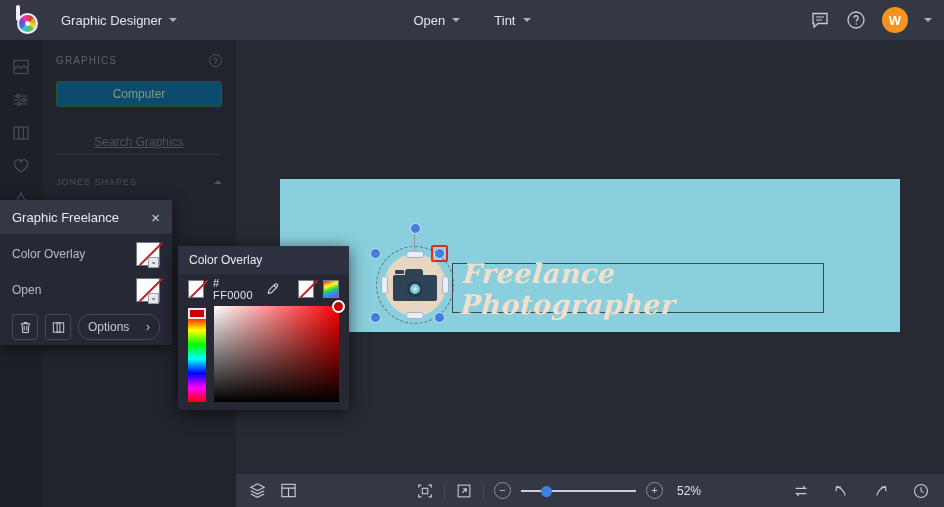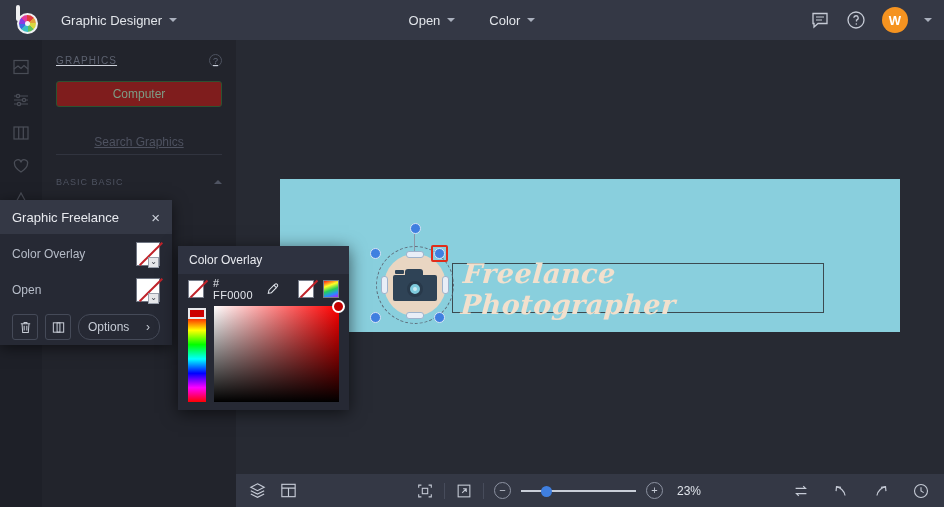--- a/index.html
+++ b/index.html
@@ -71,30 +71,29 @@
   .rail-item.first { margin-top:10px; }
 
   
   .panel {
     position:absolute; left:42px; top:40px; width:194px; height:467px;
     background:#22242c;
   }
   .panel-head {
     display:flex; align-items:center; justify-content:space-between;
     padding:14px 14px 6px 14px;
-    text-decoration:underline;
   }
   .panel-title { font-size:10px; letter-spacing:1.1px; color:#5d6270; }
   .help-mini {
     width:13px;height:13px;border-radius:50%;border:1px solid #4d525f;
     font-size:9px;color:#62687a;display:flex;align-items:center;justify-content:center;
   }
   .computer-btn {
     margin:8px 14px 0 14px; height:26px; border-radius:3px;
-    background:#7f1d1d; border:1px solid #2d5231; color:#7d9c85;
+    background:#0c4a6e; border:1px solid #2d5231; color:#7d9c85;
     display:flex;align-items:center;justify-content:center;font-size:12px;cursor:pointer;
   }
   .search-box {
     margin:22px 14px 0 14px; height:26px; border-bottom:1px solid #31343f;
     display:flex;align-items:center;justify-content:center;
     font-size:12px;color:#4e5260; cursor:text;text-decoration:underline;
   }
   .section-head {
     margin:22px 14px 0 14px; display:flex;align-items:center;justify-content:space-between;
     font-size:9px; letter-spacing:1px; color:#4f5462; cursor:pointer;
@@ -292,21 +291,21 @@
       <span>Graphic Designer</span>
       <span class="chev"></span>
     </div>
 
     <div class="tb-center">
       <div class="tb-btn">
         <span>Open</span>
         <span class="chev"></span>
       </div>
       <div class="tb-btn">
-        <span>Color</span>
+        <span>Tint</span>
         <span class="chev"></span>
       </div>
     </div>
 
     <div class="tb-right">
       <div class="icon-btn">
         <svg width="20" height="20" viewBox="0 0 20 20" fill="none" stroke="#c6cbd6" stroke-width="1.3">
           <path d="M3 3.5h14v10H8l-4 3.5v-3.5H3z"></path>
           <path d="M6 7h8M6 10h6" stroke-width="1.1"></path>
         </svg>
@@ -360,21 +359,21 @@
     <div class="panel-head">
       <span class="panel-title">GRAPHICS</span>
       <span class="help-mini">?</span>
     </div>
 
     <div class="computer-btn">Computer</div>
 
     <div class="search-box">Search Graphics</div>
 
     <div class="section-head">
-      <span>BASIC BASIC</span>
+      <span>JONES SHAPES</span>
       <span class="caret-up"></span>
     </div>
 
     <div class="shape-grid">
       <div class="shape-cell">
         <svg width="44" height="42" viewBox="0 0 44 42">
           <path d="M22 2l6.2 13.2L42 17l-10 9.8L34.6 41 22 34.1 9.4 41 12 26.8 2 17l13.8-1.8z" fill="#565a66"></path>
         </svg>
       </div>
     </div>
@@ -516,21 +515,21 @@
             <path d="M8 12l4.5-4.5M9 7.5h3.5V11"></path>
         </svg>
       </span>
       <span class="bb-divider"></span>
       <span class="circ-btn">−</span>
       <span class="slider">
         <span class="slider-track"></span>
         <span class="slider-knob"></span>
       </span>
       <span class="circ-btn">+</span>
-      <span class="zoom-val">23%</span>
+      <span class="zoom-val">52%</span>
     </div>
 
     <div class="bb-right">
       <span class="icon-btn">
         <svg width="18" height="18" viewBox="0 0 20 20" fill="none" stroke="#c6cbd6" stroke-width="1.3">
           <path d="M4 7h11l-2.5-2.5M16 13H5l2.5 2.5"></path>
         </svg>
       </span>
       <span class="icon-btn">
         <svg width="18" height="18" viewBox="0 0 20 20" fill="none" stroke="#c6cbd6" stroke-width="1.3">

